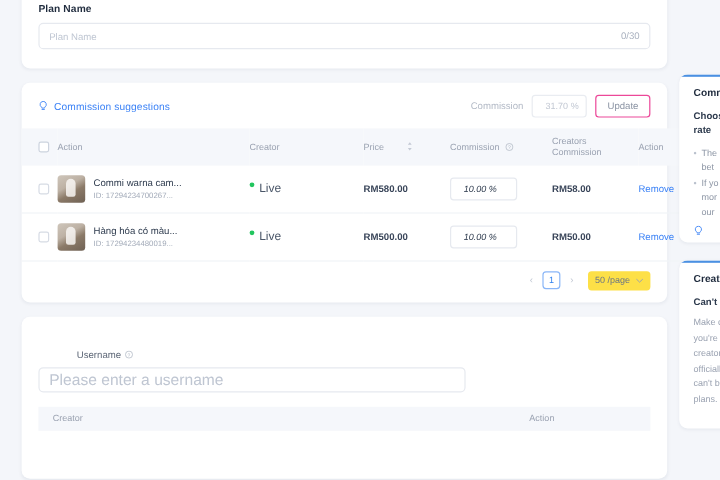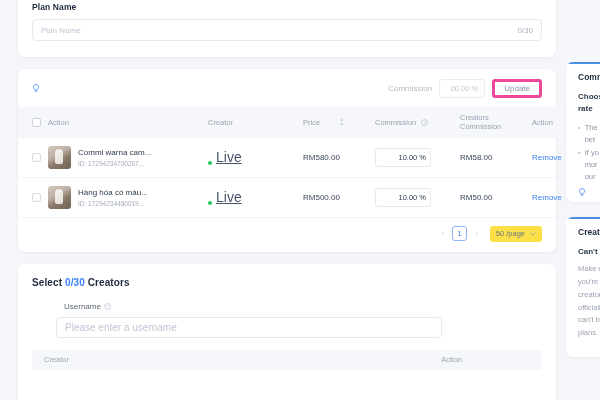--- a/index.html
+++ b/index.html
@@ -66,21 +66,21 @@
     border: 1px solid #e9ecf1; border-radius: 3px;
     display: flex; align-items: center; justify-content: flex-end;
     padding-right: 6px;
     font-size: 7.5px; color: #c2c8d3;
   }
   .btn {
     height: 19px; border-radius: 3px;
     display: flex; align-items: center; justify-content: center;
     font-size: 8px; padding: 0 9px; white-space: nowrap;
   }
-  .btn-ghost { border: 3px solid #ec4899; color: #8a93a3; background:#fff; }
+  .btn-ghost { border: 1px solid #ec4899; color: #8a93a3; background:#fff; }
   .btn-outline-primary {
     border: 1px solid #8ab6f7; color: #2f80ed; background: #fff;
     padding: 0 11px; font-weight: 500;
   }
 
   
   .tbl { width: 100%; border-collapse: collapse; table-layout: fixed; }
   .tbl thead th {
     background: #f5f7fb;
     font-size: 7.5px; font-weight: normal; color: #9aa2b1;
@@ -119,27 +119,27 @@
     background: rgba(248,246,243,.85);
   }
   .prod-name {
     font-size: 8px; color: #2d3a4d; line-height: 1.25;
     white-space: nowrap; overflow: hidden; text-overflow: clip;
   }
   .prod-id {
     font-size: 6.5px; color: #a3abb9; margin-top: 2px;
     white-space: nowrap; overflow: hidden;
   }
-  .status { display: flex; align-items: flex-end; gap: 4px; font-size: 14px; color: #4a5668; text-decoration: underline; }
+  .status { display: flex; align-items: flex-start; gap: 4px; font-size: 10px; color: #4a5668; }
   .dot { width: 4px; height: 4px; border-radius: 50%; background: #22c55e; flex:none; }
-  .price { font-size: 8px; color: #2d3a4d; }
+  .price { font-size: 8px; color: #2d3a4d; font-weight: bold; }
   .comm-box {
     width: 56px; height: 19px; border: 1px solid #e6e9ef; border-radius: 3px;
     display: flex; align-items: center; justify-content: flex-end;
-    padding-right: 4px; font-size: 7.5px; color: #2d3a4d;
+    padding-right: 16px; font-size: 7.5px; color: #2d3a4d; font-style: italic;
   }
   .link { font-size: 8px; color: #3b82f6; }
   .sortable { display: inline-flex; align-items: center; gap: 19px; }
   .q-icon { display:inline-flex; vertical-align:middle; margin-left:3px; }
 
   
   .pager {
     display: flex; align-items: center; justify-content: flex-end;
     gap: 5px; padding: 8px 14px 0 14px;
   }
@@ -158,23 +158,23 @@
 
   
   .creators-card { margin-top: 12px; padding: 13px 14px 0 14px; }
   .sel-title { font-size: 10px; font-weight: bold; color: #1f2b3d; letter-spacing:.1px; }
   .sel-title .cnt { color: #3b82f6; }
   .uname-label {
     font-size: 8px; color: #5c6676; margin-top: 14px; margin-bottom: 6px;
     display: flex; align-items: center; padding-left: 32px;
   }
   .uname-input {
-    width: 386px; height: 21px; border: 1px solid #e6e9ef; border-radius: 4px;
+    width: 356px; height: 21px; border: 1px solid #e6e9ef; border-radius: 4px;
     display: flex; align-items: center; padding: 0 8px;
-    font-size: 10px; color: #bfc6d2; margin-left: 24px;
+    font-size: 13px; color: #bfc6d2;
   }
   .creator-tbl { margin-top: 12px; }
   .creator-head {
     background: #f5f7fb; display: flex; align-items: center;
     height: 20px; padding: 0 12px;
     font-size: 7.5px; color: #9aa2b1;
   }
   .creator-head .a { margin-left: auto; margin-right: 68px; }
   .creator-body {
     height: 40px; display: flex; align-items: flex-end; justify-content: center;
@@ -217,24 +217,25 @@
     </div>
 
     <div class="card comm-card">
       <div class="comm-head">
         <span class="bulb-icon">
           <svg width="8" height="9" viewBox="0 0 10 12">
             <path d="M5 .7a3.4 3.4 0 0 0-2.1 6.1c.4.35.6.8.6 1.3h3c0-.5.2-.95.6-1.3A3.4 3.4 0 0 0 5 .7z" fill="none" stroke="#3b82f6" stroke-width="1"></path>
             <path d="M3.7 9.6h2.6" stroke="#3b82f6" stroke-width="1" stroke-linecap="round"></path>
           </svg>
         </span>
+        <span class="comm-title">Commission suggestions</span>
         <div class="comm-head-right">
           <span class="lbl-commission">Commission</span>
           <div class="pct-input">
-            <span>00.00 %</span>
+            <span>31.70 %</span>
           </div>
           <div class="btn btn-ghost">Update</div>
         </div>
       </div>
 
       <table class="tbl">
         <thead>
           <tr>
             <th class="c-chk">
               <span class="chk head"></span>
@@ -333,25 +334,20 @@
         <span class="pg-size">
           <span>50 /page</span>
           <svg width="6" height="4" viewBox="0 0 8 5">
             <path d="M.7.8 4 4 7.3.8" fill="none" stroke="#9aa2b1" stroke-width="1.1" stroke-linecap="round"></path>
           </svg>
         </span>
       </div>
     </div>
 
     <div class="card creators-card">
-      <div class="sel-title">
-        <span>Select</span>
-        <span class="cnt">0/30</span>
-        <span>Creators</span>
-      </div>
 
       <div class="uname-label">
         <span>Username</span>
         <span class="q-icon">
           <svg width="7" height="7" viewBox="0 0 10 10">
             <circle cx="5" cy="5" r="4.2" fill="none" stroke="#b0b8c5" stroke-width=".9"></circle>
             <text x="5" y="7.4" font-size="6" text-anchor="middle" fill="#b0b8c5" font-family="Liberation Sans, sans-serif">?</text>
           </svg>
         </span>
       </div>

